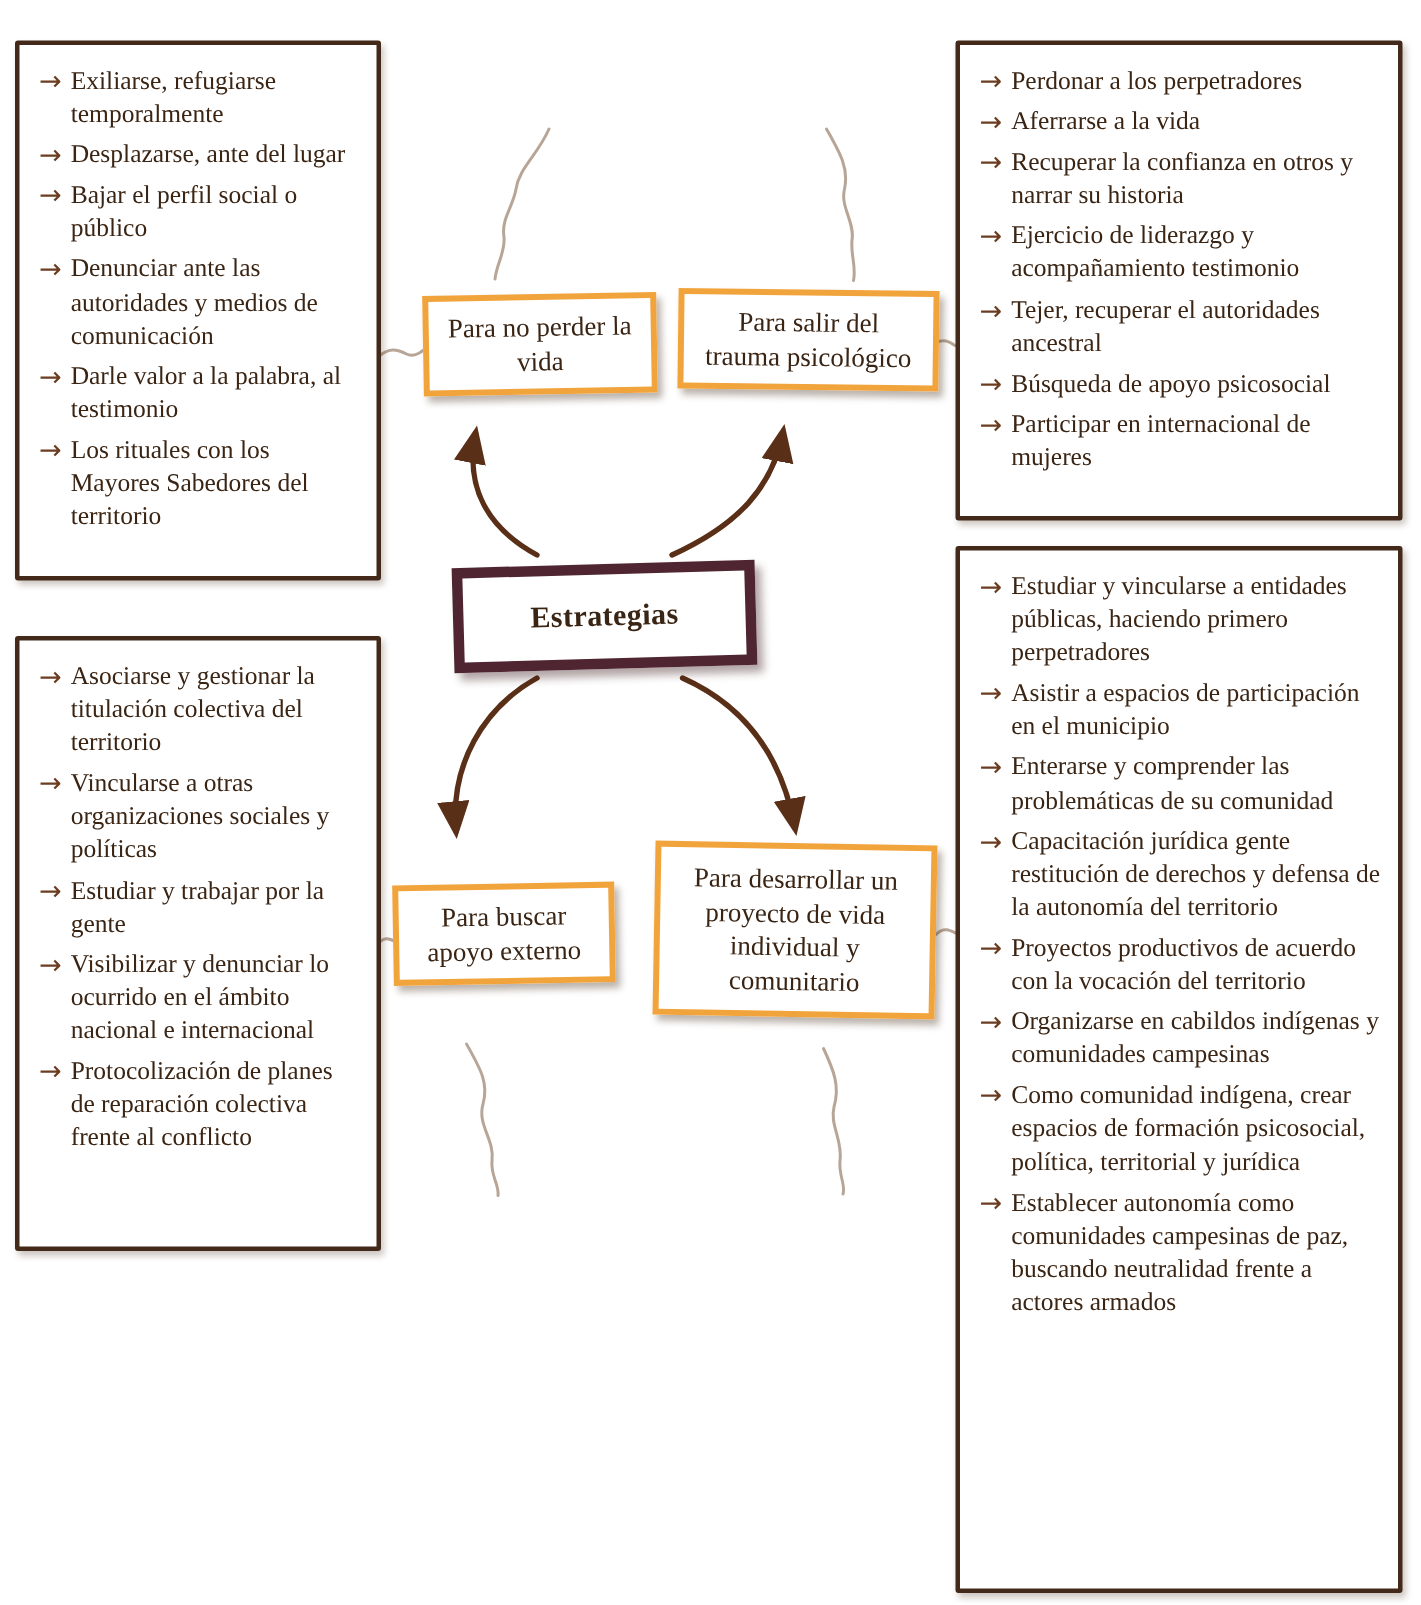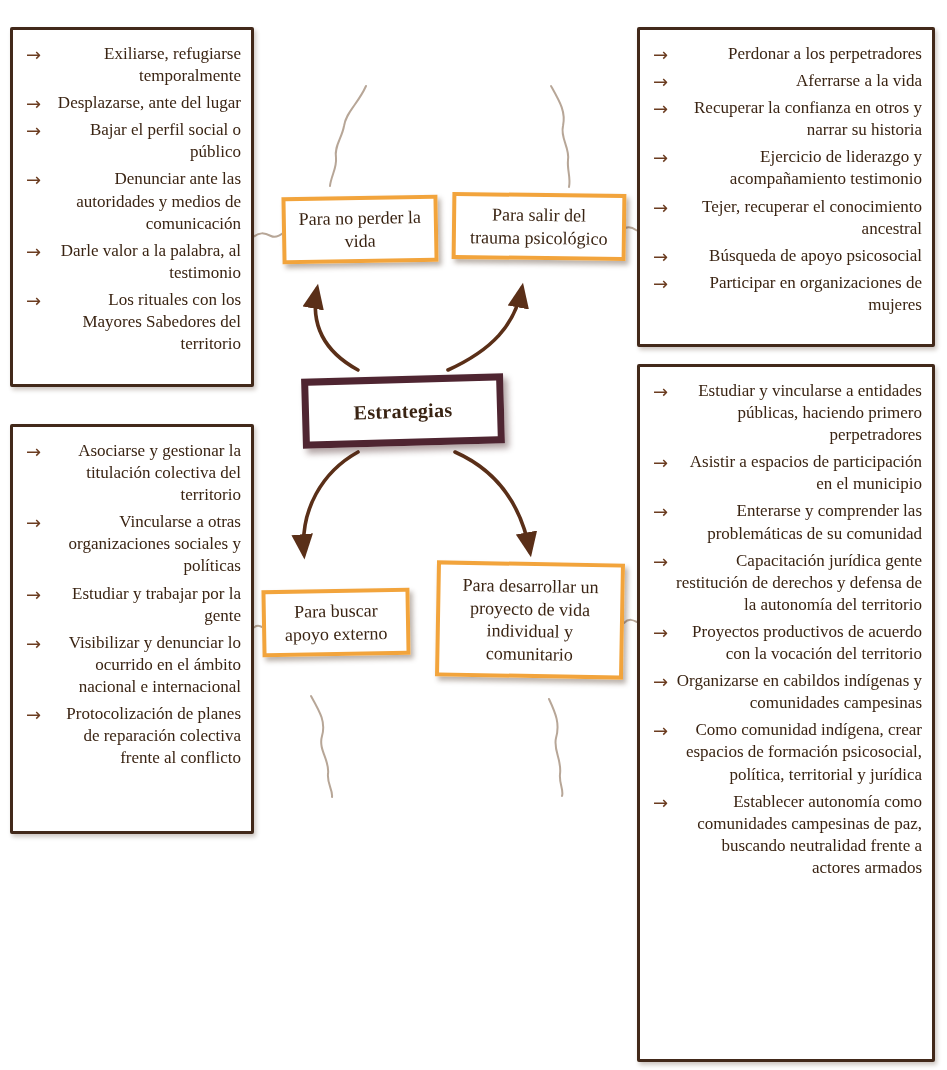--- a/index.html
+++ b/index.html
@@ -27,21 +27,21 @@
     box-shadow:2px 3px 4px rgba(60,35,15,.25);
     padding:13px 10px 10px 13px;
     font-size:17px;line-height:1.3;
   }
   .item{display:flex;align-items:flex-start;margin-bottom:5px;}
   .item .arrow{
     flex:0 0 auto;color:#6b3c20;font-size:18px;line-height:1.2;
     margin-right:6px;transform:translateY(1px);
     font-family:"DejaVu Sans","Liberation Sans",sans-serif;
   }
-  .item .item-text{flex:1 1 auto;text-align:right;}
+  .item .item-text{flex:1 1 auto;}
 
   .label-box{
     position:absolute;background:#fff;
     border:4px solid var(--orange-border);
     box-shadow:3px 4px 5px rgba(60,35,15,.35);
     display:flex;align-items:center;justify-content:center;text-align:center;
     font-size:18px;line-height:1.25;padding:7px 9px;
   }
   .center-box{
     position:absolute;background:#fff;
@@ -133,29 +133,29 @@
       <div class="item">
         <span class="arrow">→</span>
         <span class="item-text">Recuperar la confianza en otros y narrar su historia</span>
       </div>
       <div class="item">
         <span class="arrow">→</span>
         <span class="item-text">Ejercicio de liderazgo y acompañamiento testimonio</span>
       </div>
       <div class="item">
         <span class="arrow">→</span>
-        <span class="item-text">Tejer, recuperar el conocimiento ancestral</span>
+        <span class="item-text">Tejer, recuperar el autoridades ancestral</span>
       </div>
       <div class="item">
         <span class="arrow">→</span>
         <span class="item-text">Búsqueda de apoyo psicosocial</span>
       </div>
       <div class="item">
         <span class="arrow">→</span>
-        <span class="item-text">Participar en organizaciones de mujeres</span>
+        <span class="item-text">Participar en internacional de mujeres</span>
       </div>
     </div>
 
   <div class="list-box" id="box-bottom-left">
       <div class="item">
         <span class="arrow">→</span>
         <span class="item-text">Asociarse y gestionar la titulación colectiva del territorio</span>
       </div>
       <div class="item">
         <span class="arrow">→</span>

